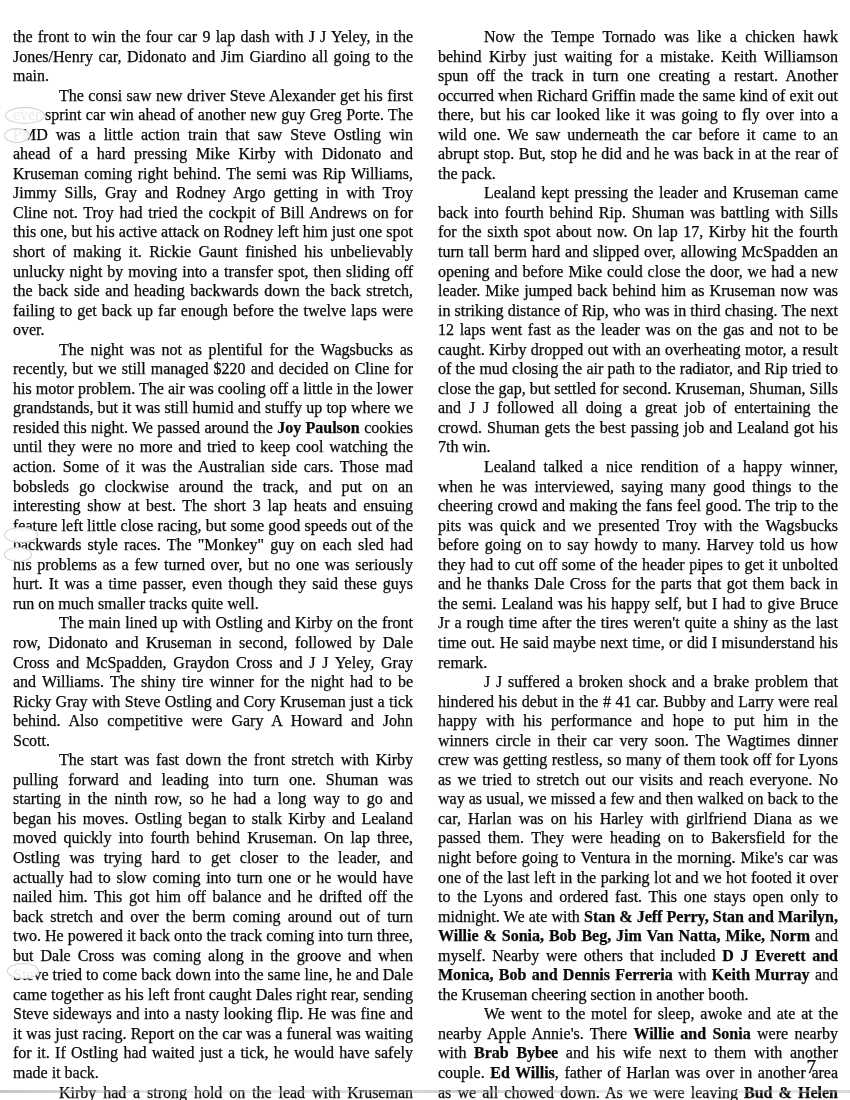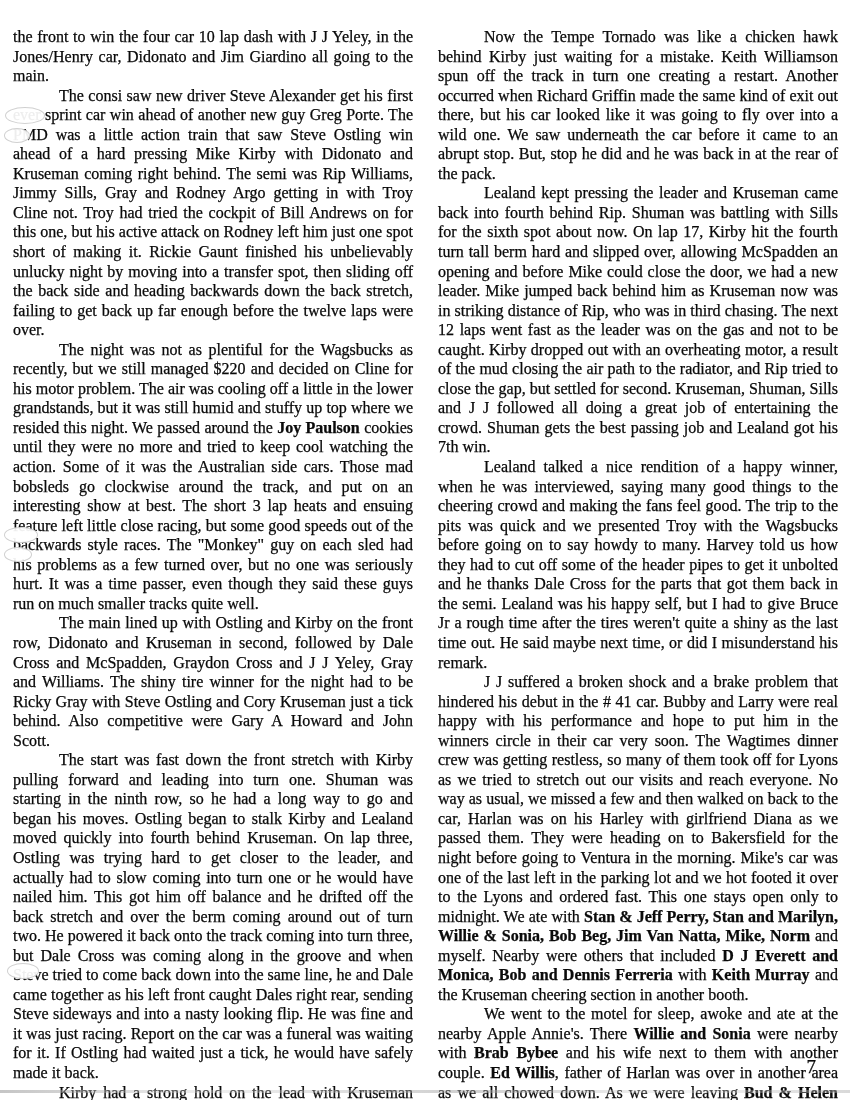--- a/index.html
+++ b/index.html
@@ -53,21 +53,21 @@
       rgba(160,160,160,0.5) 55%, rgba(220,220,220,0.3) 80%,
       rgba(170,170,170,0.45) 100%);
   }
 </style>
 </head>
 <body>
 
 <div class="page">
 
   <div class="col col-left" id="col-left">
-      <p class="para"><span>the front to win the four car 10 lap dash with J J Yeley, in the Jones/Henry car, Didonato and Jim Giardino all going to the main.</span></p>
+      <p class="para"><span>the front to win the four car 9 lap dash with J J Yeley, in the Jones/Henry car, Didonato and Jim Giardino all going to the main.</span></p>
       <p class="para ind"><span>The consi saw new driver Steve Alexander get his first ever sprint car win ahead of another new guy Greg Porte. The PMD was a little action train that saw Steve Ostling win ahead of a hard pressing Mike Kirby with Didonato and Kruseman coming right behind. The semi was Rip Williams, Jimmy Sills, Gray and Rodney Argo getting in with Troy Cline not. Troy had tried the cockpit of Bill Andrews on for this one, but his active attack on Rodney left him just one spot short of making it. Rickie Gaunt finished his unbelievably unlucky night by moving into a transfer spot, then sliding off the back side and heading backwards down the back stretch, failing to get back up far enough before the twelve laps were over.</span></p>
       <p class="para ind"><span>The night was not as plentiful for the Wagsbucks as recently, but we still managed $220 and decided on Cline for his motor problem. The air was cooling off a little in the lower grandstands, but it was still humid and stuffy  up top where we resided this night. We passed around the </span><b>Joy Paulson</b><span> cookies until they were no more and tried to keep cool watching the action. Some of it was the Australian side cars. Those mad bobsleds go clockwise around the track, and put on an interesting show at best. The short 3 lap heats and ensuing feature left little close racing, but some good speeds out of the backwards style races. The "Monkey" guy on each sled had his problems as a few turned over, but no one was seriously hurt. It was a time passer, even though they said these guys run on much smaller tracks quite well.</span></p>
       <p class="para ind"><span>The main lined up with Ostling and Kirby on the front row, Didonato and Kruseman in second, followed by Dale Cross and McSpadden, Graydon Cross and J J Yeley, Gray and Williams. The shiny tire winner for the night had to be Ricky Gray with Steve Ostling and Cory Kruseman just a tick behind. Also competitive were Gary A Howard and John Scott.</span></p>
       <p class="para ind"><span>The start was fast down the front stretch with Kirby pulling forward and leading into turn one. Shuman was starting in the ninth row, so he had a long way to go and began his moves. Ostling began to stalk Kirby and Lealand moved quickly into fourth behind Kruseman. On lap three, Ostling was trying hard to get closer to the leader, and actually had to slow coming into turn one or he would have nailed him. This got him off balance and he drifted off the back stretch and over the berm coming around out of turn two. He powered it back onto the track coming into turn three, but Dale Cross was coming along in the groove and when Steve tried to come back down into the same line, he and Dale came together as his left front caught Dales right rear, sending Steve sideways and into a nasty looking flip. He was fine and it was just racing. Report on the car was a funeral was waiting for it. If Ostling had waited just a tick, he would have safely made it back.</span></p>
       <p class="para ind"><span>Kirby had a strong hold on the lead with Kruseman pressing him hard. Cory did the same off the track adventure down the back stretch, next with his return to the track leaving him in seventh. By now Shuman was in tenth and pressing forward. Sills was up ahead of him blazing a path and they began to have a spirited battle from here on that thrilled the crowd. Rip Williams had run from his fifth row starting spot to third now and was looking at Lealand for his next victim.</span></p>
     </div>
 
   <div class="col col-right">
     <div id="col-right">
         <p class="para ind"><span>Now the Tempe Tornado was like a chicken hawk behind Kirby just waiting for a mistake. Keith Williamson spun off the track in turn one creating a restart. Another occurred when Richard Griffin made the same kind of exit out there, but his car looked like it was going to fly over into a wild one. We saw underneath the car before it came to an abrupt stop. But, stop he did and he was back in at the rear of the pack.</span></p>

